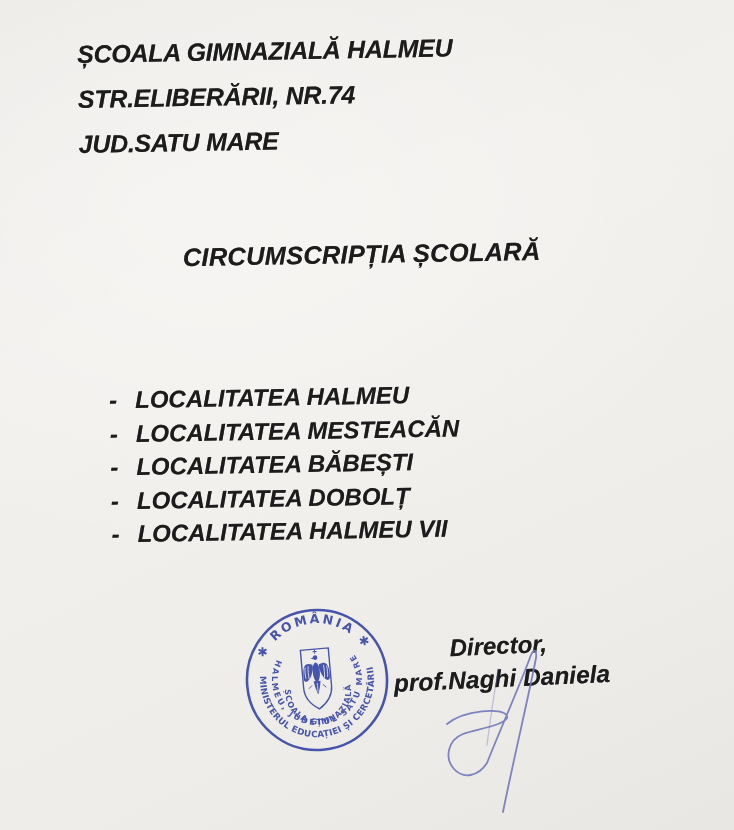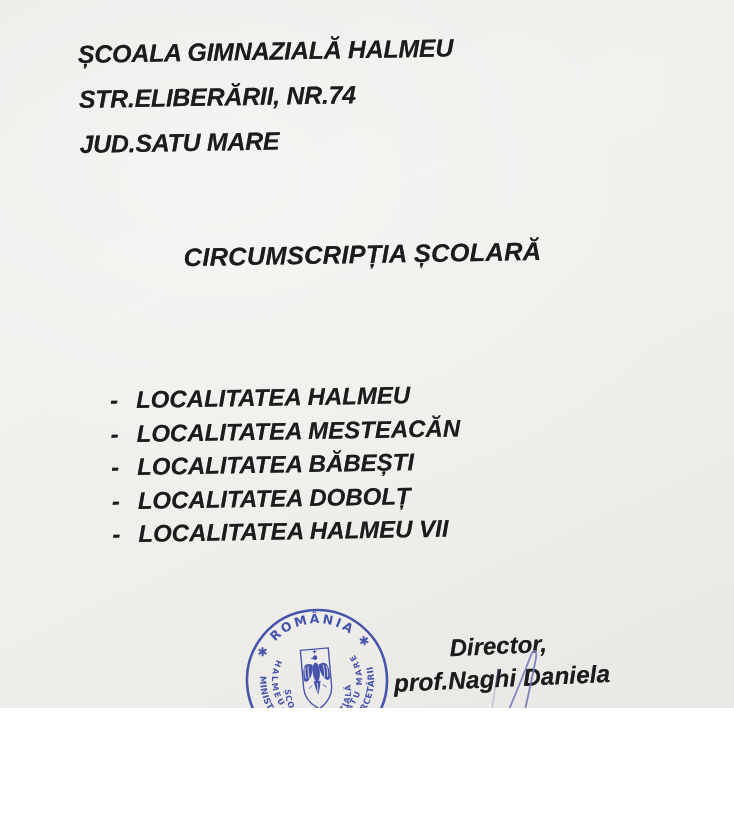--- a/index.html
+++ b/index.html
@@ -2,21 +2,21 @@
 <html><head>
 <meta charset="utf-8">
 <style>
   html,body{margin:0;padding:0;}
   body{
     width:734px;height:830px;
     font-family:"Liberation Sans","DejaVu Sans",sans-serif;
     overflow:hidden;
   }
   .page{
-    position:relative;width:734px;height:708px;overflow:hidden;
+    position:relative;width:734px;height:830px;overflow:hidden;
     background:
       radial-gradient(ellipse 900px 600px at 30% 25%, rgba(255,255,255,.35), rgba(255,255,255,0) 60%),
       linear-gradient(155deg,#edebe8 0%,#f2f0ed 35%,#f0eeea 65%,#e9e7e3 100%);
   }
   .skew-wrap{
     position:absolute;inset:0;
     transform:rotate(-1deg);
     transform-origin:50% 40%;
   }
   .ink{color:#1c1c1c;text-shadow:0 0 .5px rgba(20,20,20,.6);}

